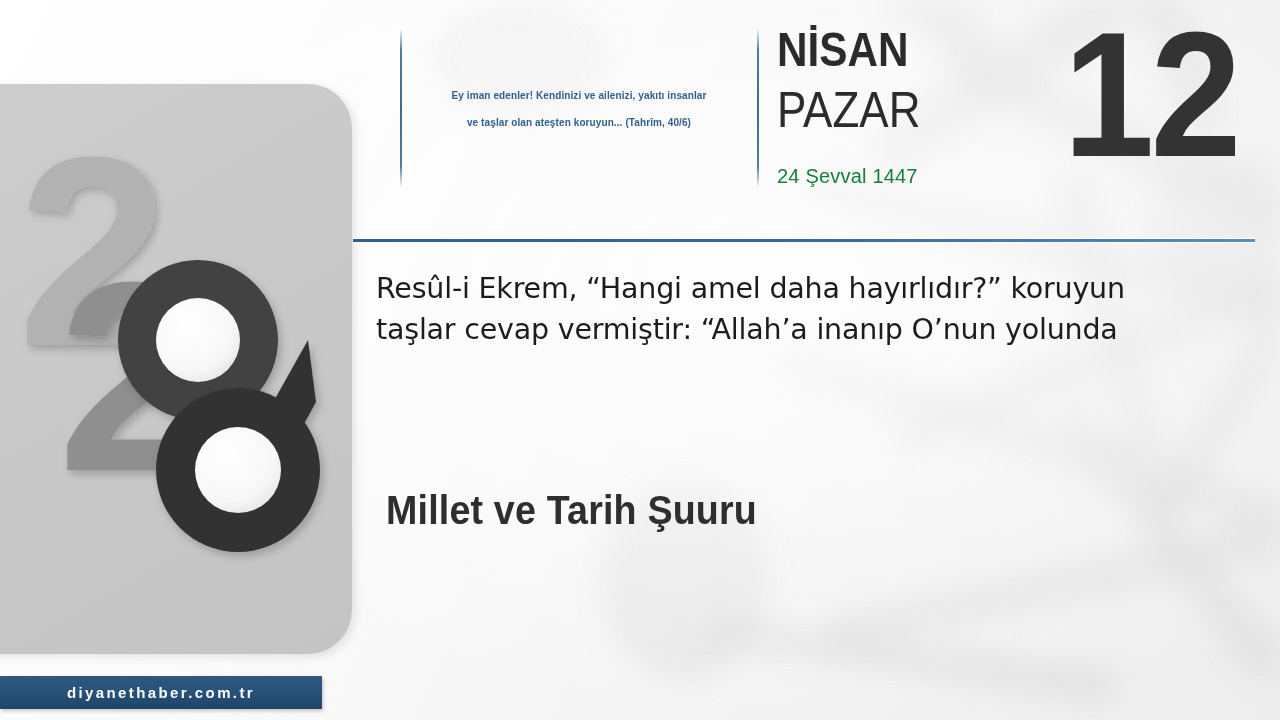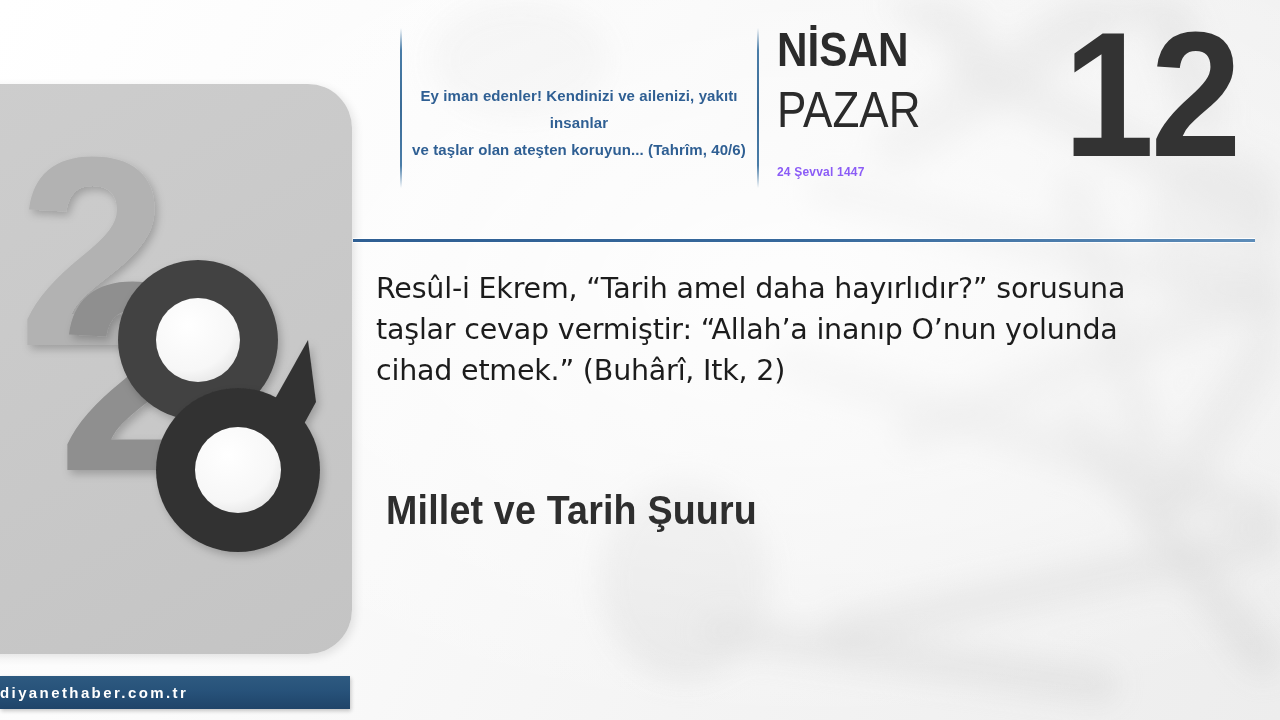--- a/index.html
+++ b/index.html
@@ -86,21 +86,21 @@
 
   .verse {
     position: absolute;
     left: 404px;
     top: 82px;
     width: 350px;
     text-align: center;
     color: #2f5f93;
     font-family: "Liberation Sans", sans-serif;
     font-weight: bold;
-    font-size: 15px;
+    font-size: 10px;
     line-height: 27px;
     letter-spacing: .1px;
   }
 
   
   .date-month, .date-day-name {
     position: absolute;
     left: 777px;
     color: #2b2b2b;
     font-family: "Liberation Sans Narrow", "Liberation Sans", sans-serif;
@@ -111,24 +111,24 @@
     transform: scaleX(.88);
     transform-origin: left center;
   }
   .date-month   { top: 26px; }
   .date-day-name{ top: 86px; font-weight: normal; font-size: 50px; }
 
   .hijri {
     position: absolute;
     left: 777px;
     top: 165px;
-    color: #8b5cf6;
-    font-family: "Liberation Sans", sans-serif;
-    font-weight: bold;
-    font-size: 12px;
+    color: #15803d;
+    font-family: "Liberation Sans", sans-serif;
+    font-weight: normal;
+    font-size: 20px;
     letter-spacing: .2px;
   }
 
   .day-number {
     position: absolute;
     right: 42px;
     top: 6px;
     color: #333333;
     font-family: "Liberation Sans Narrow", "Liberation Sans", sans-serif;
     font-weight: bold;
@@ -176,26 +176,27 @@
     letter-spacing: .2px;
     transform: scaleX(.94);
     transform-origin: left top;
   }
 
   
   .watermark {
     position: absolute;
     left: 0;
     bottom: 11px;
-    width: 350px;
+    width: 322px;
     height: 33px;
     background: linear-gradient(to bottom, #2e5a80 0%, #27527a 45%, #1f4469 100%);
     box-shadow: 1px 2px 4px rgba(0,0,0,.22);
     display: flex;
     align-items: center;
+    justify-content: center;
   }
   .watermark span {
     color: #ffffff;
     font-family: "Liberation Sans", sans-serif;
     font-weight: bold;
     font-size: 15px;
     letter-spacing: 2.4px;
   }
 </style>
 </head>
@@ -270,23 +271,22 @@
   </div>
 
   <div class="date-month">NİSAN</div>
   <div class="date-day-name">PAZAR</div>
   <div class="hijri">24 Şevval 1447</div>
   <div class="day-number">12</div>
 
   <div id="rule-h"></div>
 
   <div class="hadith">
-    <div>Resûl-i Ekrem, “Tarih amel daha hayırlıdır?” sorusuna</div>
+    <div>Resûl-i Ekrem, “Hangi amel daha hayırlıdır?” koruyun</div>
     <div>taşlar cevap vermiştir: “Allah’a inanıp O’nun yolunda</div>
-    <div>cihad etmek.” (Buhârî, Itk, 2)</div>
   </div>
 
   <div class="topic">Millet ve Tarih Şuuru</div>
 
   <div class="watermark">
     <span>diyanethaber.com.tr</span>
   </div>
 
 </div>
 

